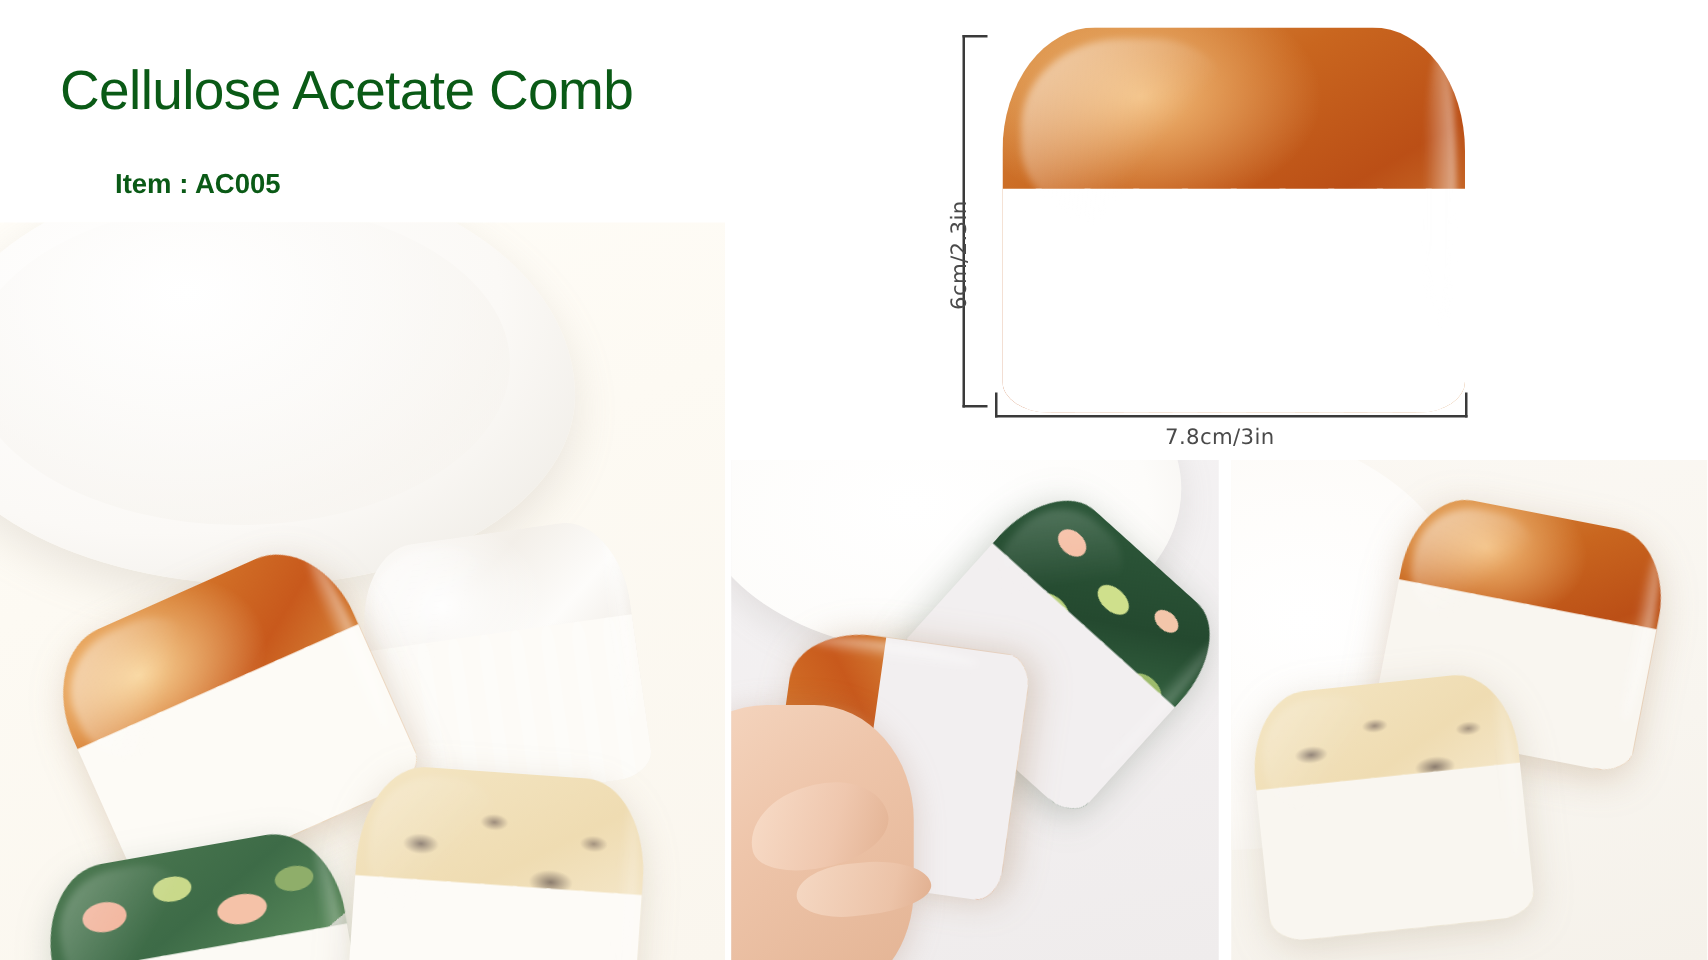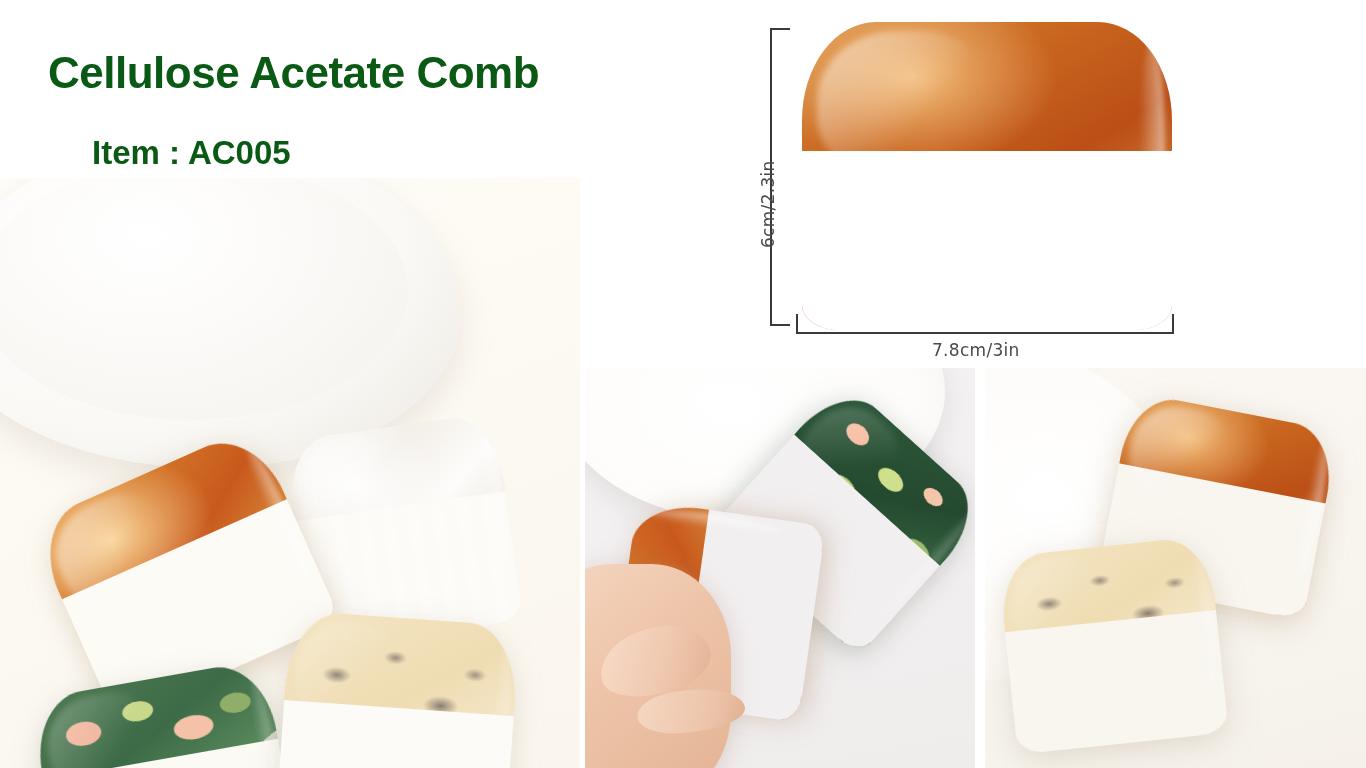--- a/index.html
+++ b/index.html
@@ -5,26 +5,26 @@
   html,body{margin:0;padding:0;}
   body{
     width:1366px;height:768px;background:#ffffff;overflow:hidden;position:relative;
     font-family:"Liberation Sans",sans-serif;
   }
   .stage{position:absolute;inset:0;}
 
   
   .title{
     position:absolute;left:48px;top:48px;
-    font-size:44px;font-weight:bold;color:#0a5a16;letter-spacing:-0.5px;
+    font-size:44px;font-weight:normal;color:#0a5a16;letter-spacing:-0.5px;
     white-space:nowrap;
   }
   .subtitle{
     position:absolute;left:92px;top:134px;
-    font-size:33px;font-weight:bold;color:#0a5a16;letter-spacing:0px;
+    font-size:22px;font-weight:bold;color:#0a5a16;letter-spacing:0px;
     white-space:nowrap;
   }
 
   
   .panel{position:absolute;overflow:hidden;}
   .panel-main{left:0;top:178px;width:580px;height:590px;
     background:linear-gradient(160deg,#fffdf8 0%,#fdfaf3 40%,#faf6ee 100%);}
   .panel-hero{left:580px;top:0px;width:786px;height:368px;background:#ffffff;}
   .panel-hand{left:585px;top:368px;width:390px;height:400px;
     background:linear-gradient(170deg,#f4f2f3 0%,#f2eff0 55%,#efecec 100%);}

